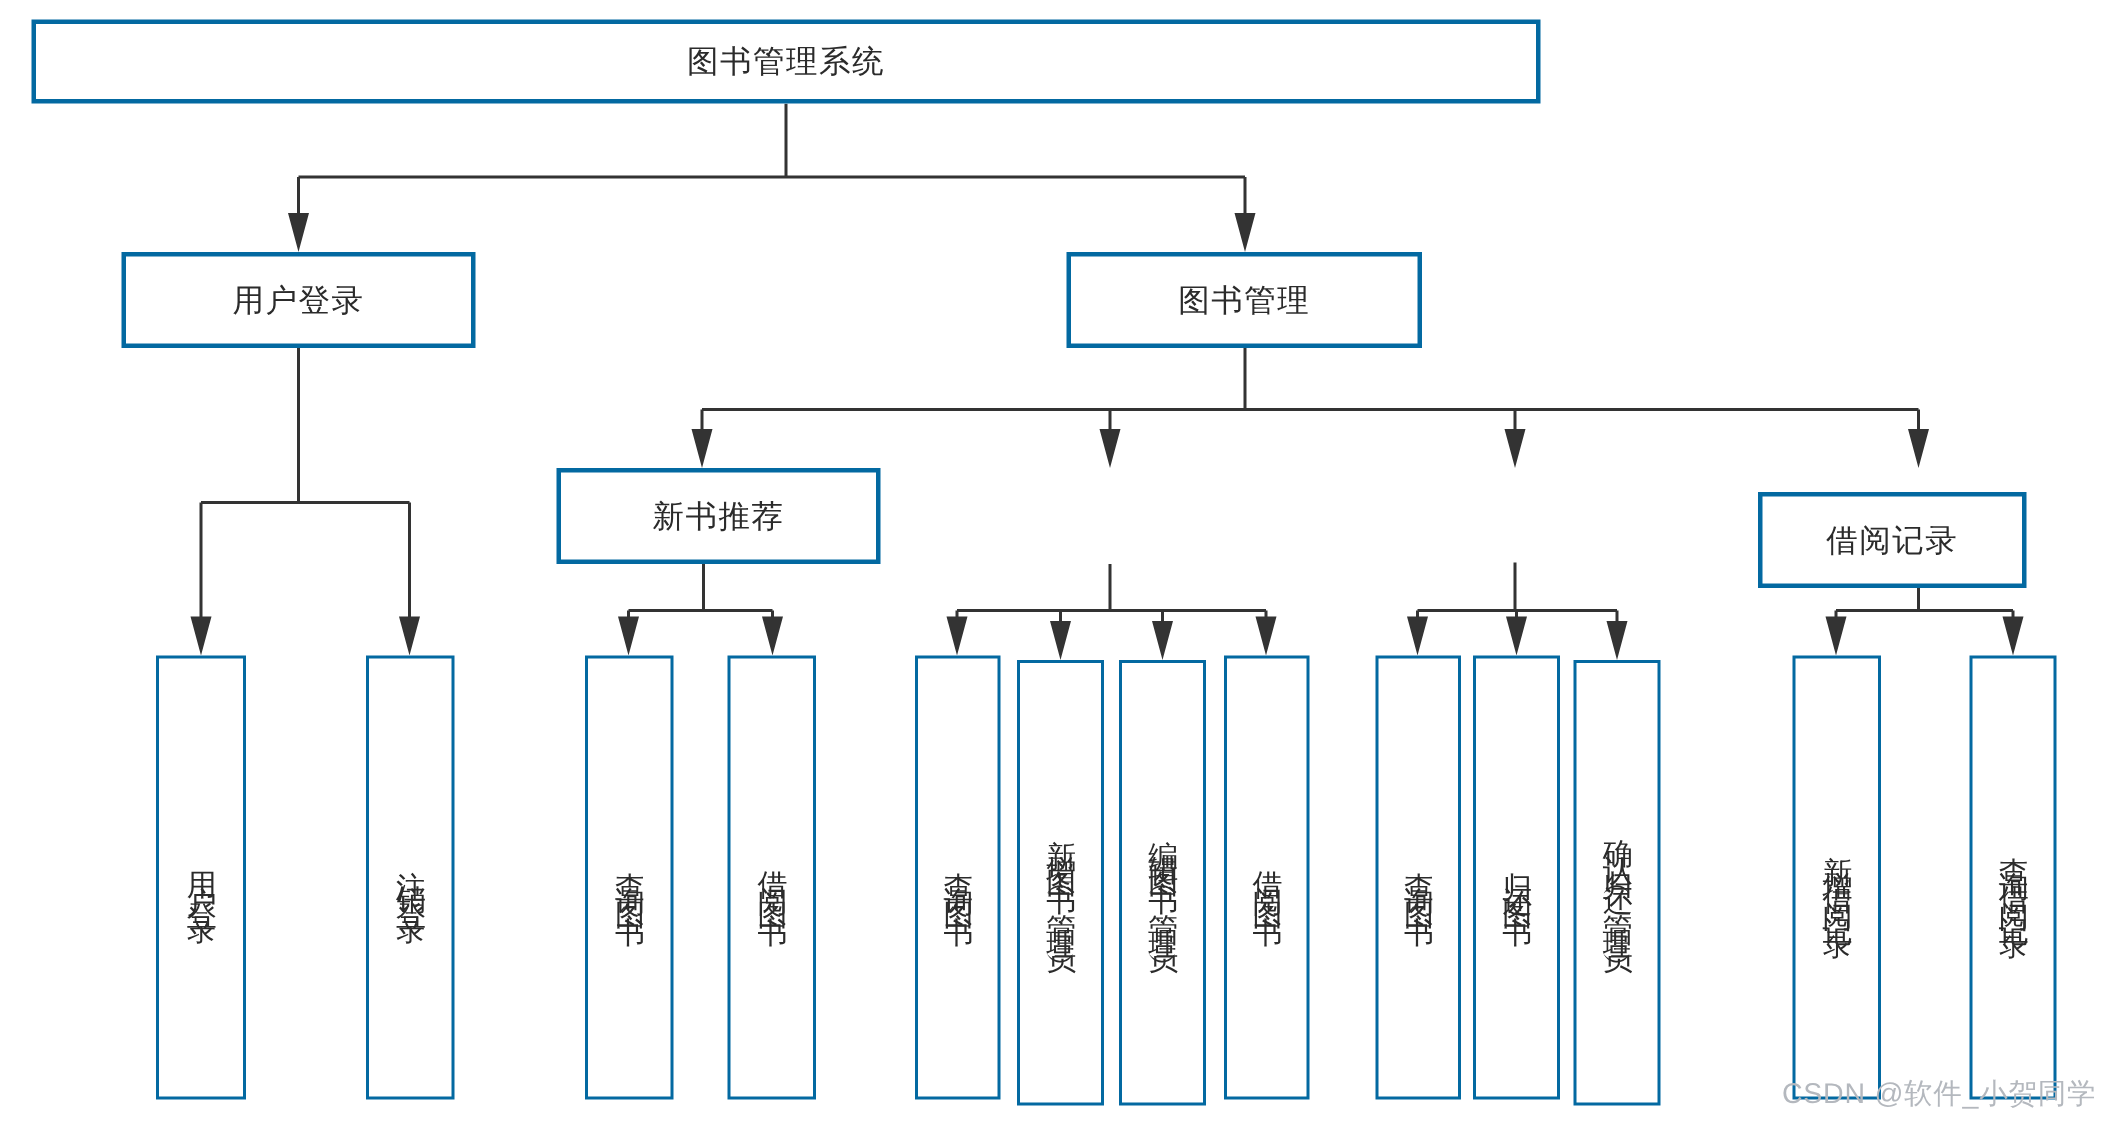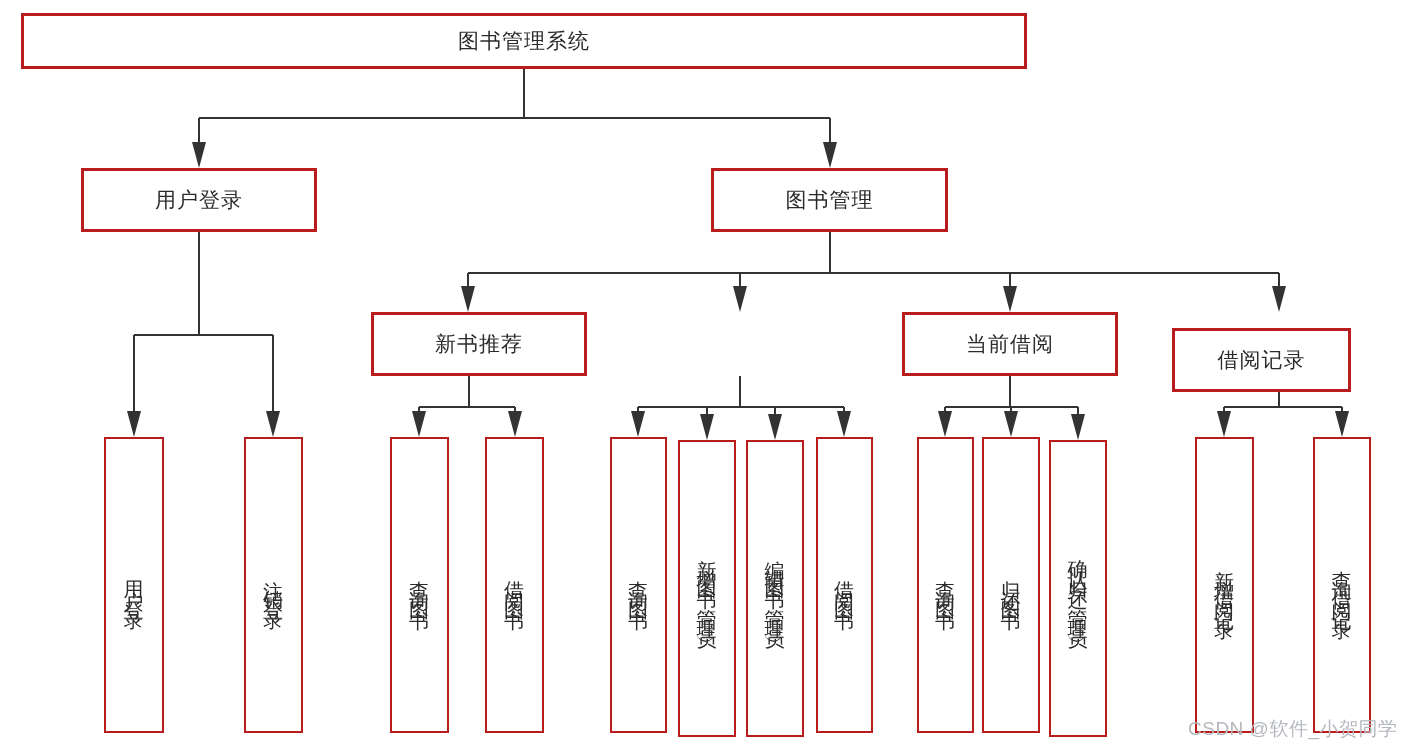--- a/index.html
+++ b/index.html
@@ -20,21 +20,21 @@
     position: absolute;
     left: 0;
     top: 0;
     width: 1405px;
     height: 747px;
     z-index: 1;
   }
   .node {
     position: absolute;
     background: #ffffff;
-    border: 3px solid #b91c1c;
+    border: 3px solid #0369a1;
     box-sizing: border-box;
     display: flex;
     align-items: center;
     justify-content: center;
     font-size: 21px;
     letter-spacing: 1px;
     z-index: 2;
     white-space: nowrap;
   }
   .node.leaf {
@@ -128,23 +128,20 @@
   <div class="node" style="left:81px;top:168px;width:236px;height:64px">
     <span>用户登录</span>
   </div>
   <div class="node" style="left:711px;top:168px;width:237px;height:64px">
     <span>图书管理</span>
   </div>
 
   <div class="node" style="left:371px;top:312px;width:216px;height:64px">
     <span>新书推荐</span>
   </div>
-  <div class="node" style="left:902px;top:312px;width:216px;height:64px">
-    <span>当前借阅</span>
-  </div>
   <div class="node" style="left:1172px;top:328px;width:179px;height:64px">
     <span>借阅记录</span>
   </div>
 
   <div class="node leaf" style="left:104px;top:437px;width:60px;height:296px">
     <span>用户登录</span>
   </div>
   <div class="node leaf" style="left:244px;top:437px;width:59px;height:296px">
     <span>注销登录</span>
   </div>

